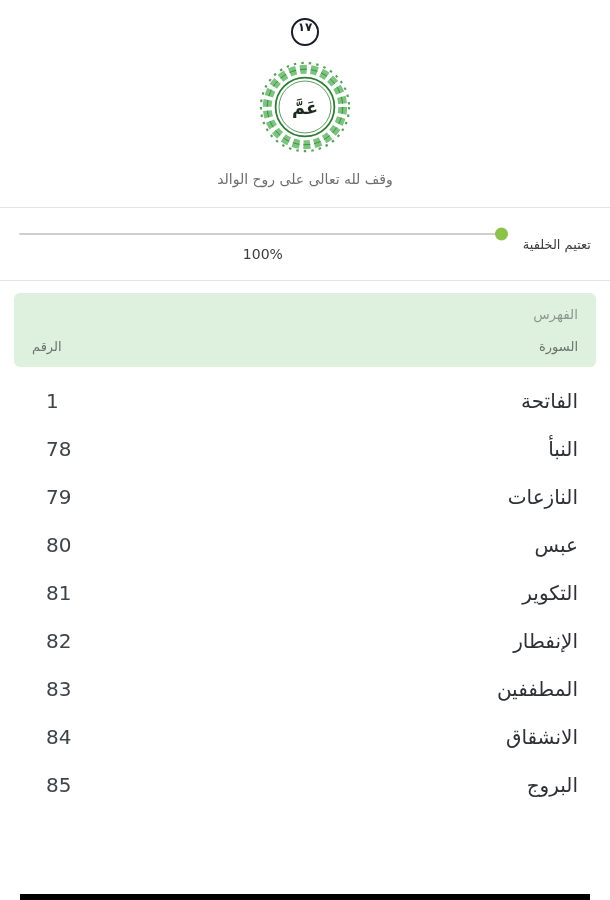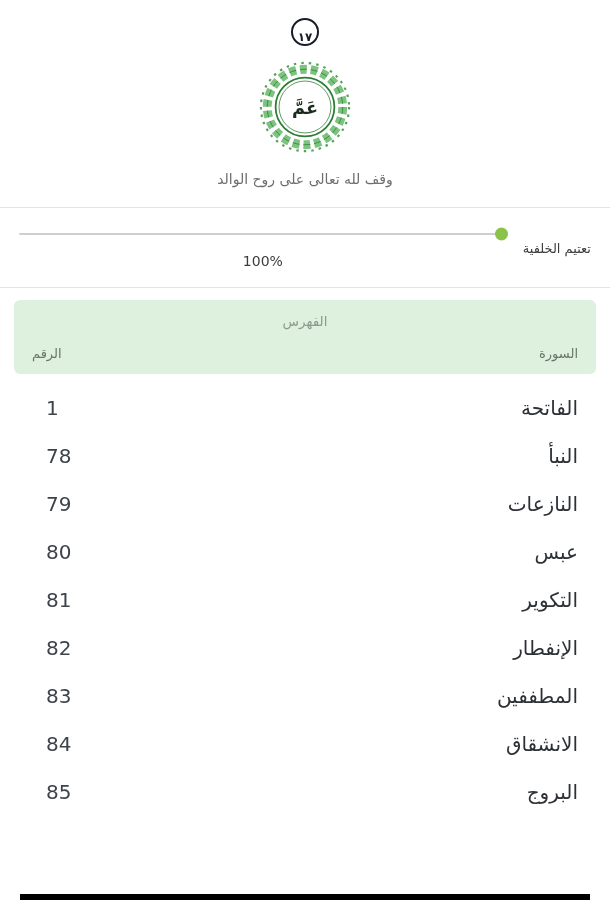--- a/index.html
+++ b/index.html
@@ -13,21 +13,21 @@
     width:610px;height:900px;background:#ffffff;position:relative;overflow:hidden;
     font-family:"DejaVu Sans",sans-serif;
   }
   
   .verse{
     direction:rtl;display:flex;justify-content:center;align-items:center;gap:10px;
     padding:18px 12px 2px;font-size:25px;font-weight:bold;color:#181c2a;text-align:center;
   }
   .ayah-marker{
     width:28px;height:28px;border:2px solid #181c2a;border-radius:50%;
-    display:inline-flex;align-items:flex-end;justify-content:center;
+    display:inline-flex;align-items:flex-start;justify-content:center;
     font-size:12px;font-weight:bold;flex:0 0 auto;color:#181c2a;
   }
   
   .medallion{width:98px;height:98px;margin:10px auto 6px;display:block;}
   
   .description{
     direction:rtl;text-align:center;color:#6e6e6e;font-size:14px;line-height:23px;
     padding:6px 10px 16px;
   }
   .divider{height:1px;background:#e4e4e4;width:100%;}
@@ -36,28 +36,28 @@
     direction:rtl;display:flex;align-items:center;gap:16px;
     padding:18px 19px 6px;
   }
   .slider-label{font-size:13px;color:#3c3c3c;white-space:nowrap;padding-top:1px;}
   .slider-col{flex:1;}
   .slider-track{position:relative;height:2px;background:#cfcfcf;margin-top:7px;border-radius:1px;}
   .slider-thumb{
     position:absolute;top:50%;right:-1px;transform:translateY(-50%);
     width:13px;height:13px;border-radius:50%;background:var(--accent);
   }
-  .slider-value{text-align:center;margin-top:18px;font-size:14px;color:#3c3c3c;direction:ltr;}
+  .slider-value{text-align:center;margin-top:11px;font-size:14px;color:#3c3c3c;direction:ltr;}
   .slider-spacer{height:12px;}
   
   .index-card{
     direction:rtl;background:var(--panel);border-radius:6px;
     margin:12px 14px 8px;padding:13px 18px 13px;
   }
-  .index-title{text-align:center;color:#8a9a8d;font-size:13.5px;}
+  .index-title{text-align:right;color:#8a9a8d;font-size:13.5px;}
   .index-cols{
     display:flex;justify-content:space-between;margin-top:17px;
     color:#68766a;font-size:13px;
   }
   
   .surah-list{direction:rtl;padding:2px 0 0;}
   .surah-row{
     display:flex;justify-content:space-between;align-items:center;
     height:48px;padding:0 32px 0 46px;font-size:20px;cursor:pointer;
   }

